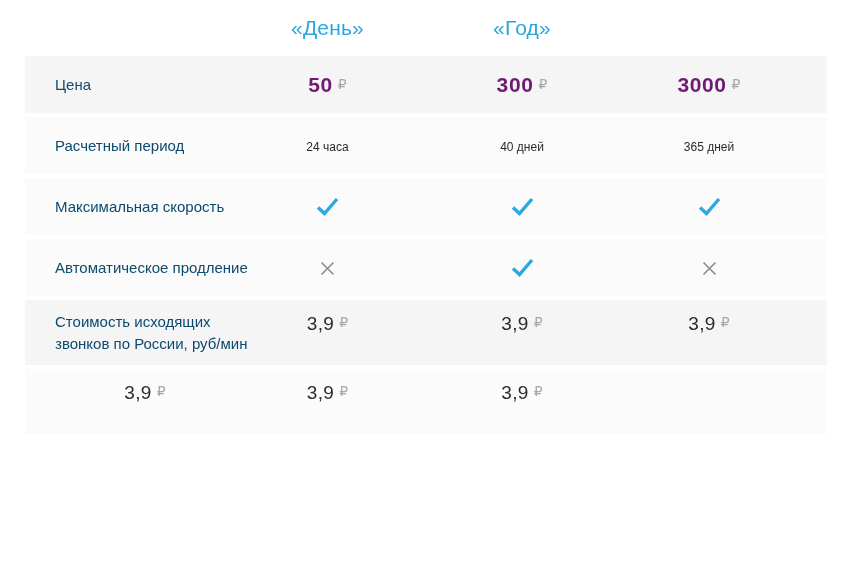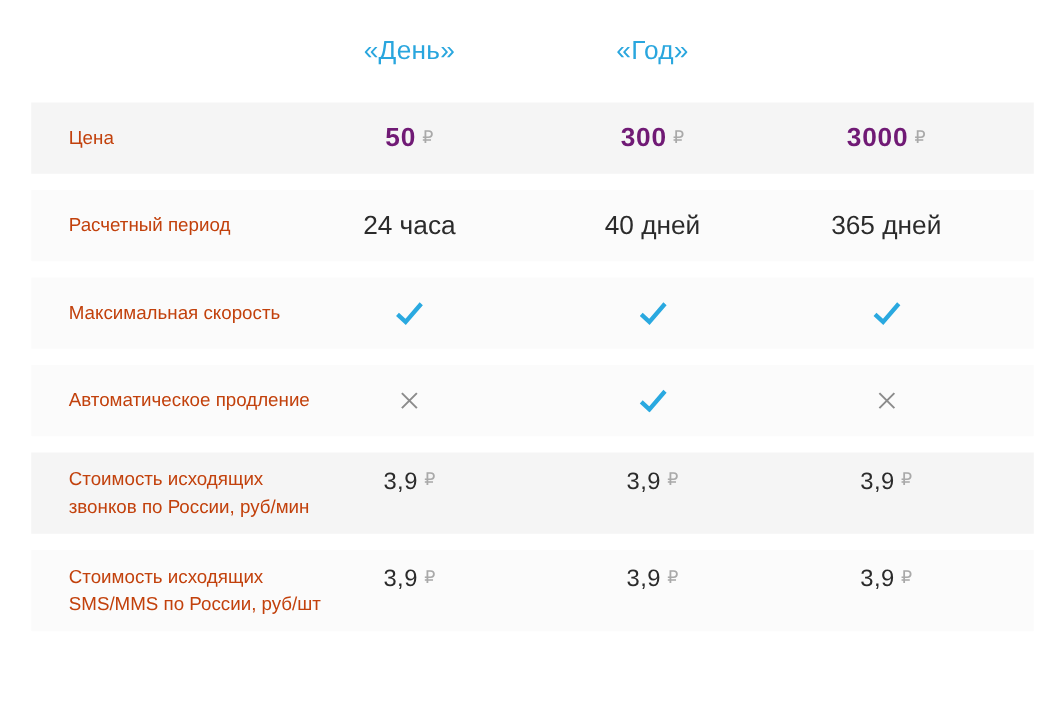--- a/index.html
+++ b/index.html
@@ -9,34 +9,34 @@
     --row-odd:#f5f5f5;
     --row-even:#fbfbfb;
   }
   *{box-sizing:border-box;margin:0;padding:0;}
   html,body{width:850px;height:578px;overflow:hidden;background:#ffffff;
     font-family:"Liberation Sans","DejaVu Sans",sans-serif;}
   .table{width:850px;padding-top:0;}
   .grid{
     display:grid;
     grid-template-columns:240px 125px 264px 110px;
-    margin:13px 0 4px 25px;
+    margin:0 0 4px 25px;
     width:802px;
     align-items:center;
   }
   .header-row{height:56px;margin-bottom:0;background:transparent;}
   .row{height:57px;}
   .row.tall{height:65px;}
   .row.odd{background:var(--row-odd);}
   .row.even{background:var(--row-even);}
   .label-cell{
     padding-left:30px;
     font-size:15px;
     line-height:1.45;
-    color:#c2410c;
+    color:#0c4a6e;
     max-width:240px;
   }
   .val-cell{text-align:center;}
   .tall .val-cell{transform:translateY(-9px);text-align:center;}
   .col-header{
     text-align:center;
     font-size:21px;
     color:var(--accent);
     letter-spacing:0.2px;
   }
@@ -46,21 +46,21 @@
     color:#701a75;
     letter-spacing:0.6px;
   }
   .price-sm{
     font-size:19px;
     font-weight:400;
     color:#2b2b2b;
     letter-spacing:0.4px;
   }
   .period{
-    font-size:21px;
+    font-size:12px;
     color:#2b2b2b;
   }
   .rub{
     font-size:14px;
     color:#a9a9a9;
     margin-left:5px;
     position:relative;
     top:-3px;
   }
   .bool{display:inline-block;line-height:0;}
@@ -122,19 +122,18 @@
   </div>
 
   <div class="grid row odd tall">
     <div class="label-cell">Стоимость исходящих звонков по России, руб/мин</div>
     <div class="val-cell"><span class="price-sm">3,9</span><span class="rub">₽</span></div>
     <div class="val-cell"><span class="price-sm">3,9</span><span class="rub">₽</span></div>
     <div class="val-cell"><span class="price-sm">3,9</span><span class="rub">₽</span></div>
   </div>
 
   <div class="grid row even tall">
-    <div class="label-cell">Стоимость исходящих SMS/MMS по России, руб/шт</div>
     <div class="val-cell"><span class="price-sm">3,9</span><span class="rub">₽</span></div>
     <div class="val-cell"><span class="price-sm">3,9</span><span class="rub">₽</span></div>
     <div class="val-cell"><span class="price-sm">3,9</span><span class="rub">₽</span></div>
   </div>
 
 </div>
 
 </body></html>

